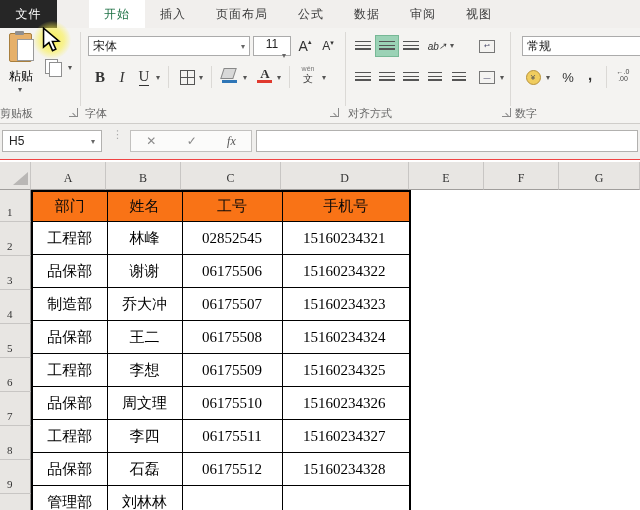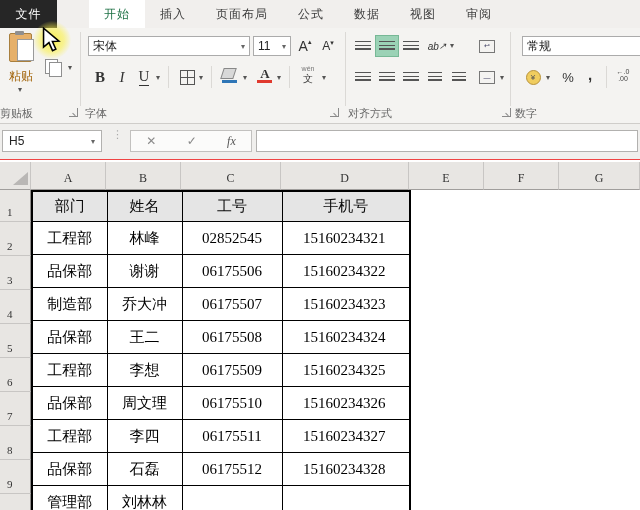--- a/index.html
+++ b/index.html
@@ -23,21 +23,21 @@
   .inputbox{position:absolute;height:20px;background:#fff;border:1px solid #ababab;box-sizing:border-box;
             display:flex;align-items:center;font-size:12px;color:#222;padding:0 4px;}
   .inputbox .arrow{margin-left:auto;font-size:8px;color:#666;}
   .btn{position:absolute;display:flex;align-items:center;justify-content:center;color:#333;}
   .hl{background:#9bd2b6;outline:1px solid #77b896;}
 
   
   #clipboard-icon{position:absolute;left:9px;top:5px;width:21px;height:27px;background:#e6b06a;border:1px solid #a87f3e;border-radius:2px;}
   #clipboard-icon:before{content:"";position:absolute;left:5px;top:-3px;width:9px;height:4px;background:#8f8f8f;border-radius:1px;}
   #clipboard-page{position:absolute;left:17px;top:11px;width:15px;height:20px;background:#fff;border:1px solid #9a9a9a;}
-  #paste-label{position:absolute;left:0px;top:40px;width:42px;text-align:center;font-size:12px;color:#a16207;}
+  #paste-label{position:absolute;left:0px;top:40px;width:42px;text-align:center;font-size:12px;color:#000000;}
   .pagepair{position:absolute;width:11px;height:13px;background:#fff;border:1px solid #8f8f8f;}
   #painter-handle{position:absolute;left:46px;top:62px;width:12px;height:4px;background:#4c6ea0;transform:rotate(-35deg);}
   #painter-bristle{position:absolute;left:55px;top:54px;width:8px;height:7px;background:#e3bd4e;transform:rotate(-35deg);border:1px solid #b08f2e;}
 
   
   .stripes{width:16px;height:11px;background:repeating-linear-gradient(to bottom,#555 0 1.4px,transparent 1.4px 3.6px);}
   .iconbox{position:absolute;width:22px;height:20px;display:flex;align-items:center;justify-content:center;}
 
   .gridicon{width:13px;height:13px;border:1px solid #555;
     background:linear-gradient(#555,#555) center/100% 1px no-repeat,linear-gradient(#555,#555) center/1px 100% no-repeat;}
@@ -69,21 +69,21 @@
   
   #grid{position:absolute;left:0;top:190px;width:640px;height:320px;background:#fff;overflow:hidden;}
   #rowheaders{position:absolute;left:0;top:0;width:31px;}
   .rhcell{width:31px;background:#e8e6e3;border-right:1px solid #8f8d8b;border-bottom:1px solid #c8c6c4;box-sizing:border-box;
           display:flex;align-items:flex-end;font-family:"Liberation Serif",serif;font-size:11px;color:#333;
           padding-left:7px;padding-bottom:3px;}
 
   #sheet-table{position:absolute;left:31px;top:0;border-collapse:collapse;table-layout:fixed;
                font-family:"Liberation Serif",serif;border:2px solid #000;}
   #sheet-table td{border:1px solid #000;overflow:hidden;white-space:nowrap;font-size:15px;color:#000;padding:0;}
-  #sheet-table tr.hdr td{height:29px;background:#e5e5e5;text-align:center;color:#0a0a0a;}
+  #sheet-table tr.hdr td{height:29px;background:#f97316;text-align:center;color:#0a0a0a;}
   #sheet-table tr.data td{height:32px;text-align:center;background:#fff;}
   #sheet-table td.c3{text-align:right;padding-right:3px;}
 
   
   #cursor-glow{position:absolute;left:33px;top:21px;width:38px;height:38px;border-radius:50%;
     background:radial-gradient(circle,rgba(250,240,70,0.95) 0%,rgba(250,240,70,0.55) 45%,rgba(250,240,70,0) 72%);}
   #cursor{position:absolute;left:42px;top:27px;}
 </style>
 </head>
 <body>
@@ -91,22 +91,22 @@
 <div id="app">
 
   <div id="tabbar">
     <div id="file-tab">文件</div>
     <div id="tab-strip" style="display:flex;">
         <div class="rtab active">开始</div>
         <div class="rtab">插入</div>
         <div class="rtab">页面布局</div>
         <div class="rtab">公式</div>
         <div class="rtab">数据</div>
+        <div class="rtab">审阅</div>
         <div class="rtab">视图</div>
-        <div class="rtab">审阅</div>
       </div>
   </div>
 
   <div id="ribbon">
 
     <div id="paste-button" style="position:absolute;left:0;top:0;width:42px;height:76px;">
       <div id="clipboard-icon"></div>
       <div id="clipboard-page"></div>
       <div id="paste-label">粘贴</div>
       <div class="dd" style="left:18px;top:58px;">▾</div>
@@ -119,21 +119,21 @@
       <div id="painter-handle"></div>
     </div>
     <div class="gname" style="left:0;width:78px;">剪贴板</div>
     <div class="launcher" style="left:69px;top:80px;"></div>
     <div class="vsep" style="left:80px;"></div>
 
     <div class="inputbox" style="left:88px;top:8px;width:162px;">
       <span>宋体</span>
       <span class="arrow">▾</span>
     </div>
-    <div class="inputbox" style="left:253px;top:8px;width:38px;">
+    <div class="inputbox" style="left:253px;top:8px;width:38px;flex-direction:column;">
       <span>11</span>
       <span class="arrow">▾</span>
     </div>
     <div class="btn" style="left:294px;top:8px;width:22px;height:20px;font-size:14px;">
       <span>A</span>
         <span style="font-size:7px;margin-bottom:8px;">▴</span>
     </div>
     <div class="btn" style="left:317px;top:8px;width:22px;height:20px;font-size:12px;">
       <span>A</span>
         <span style="font-size:7px;margin-bottom:6px;">▾</span>

